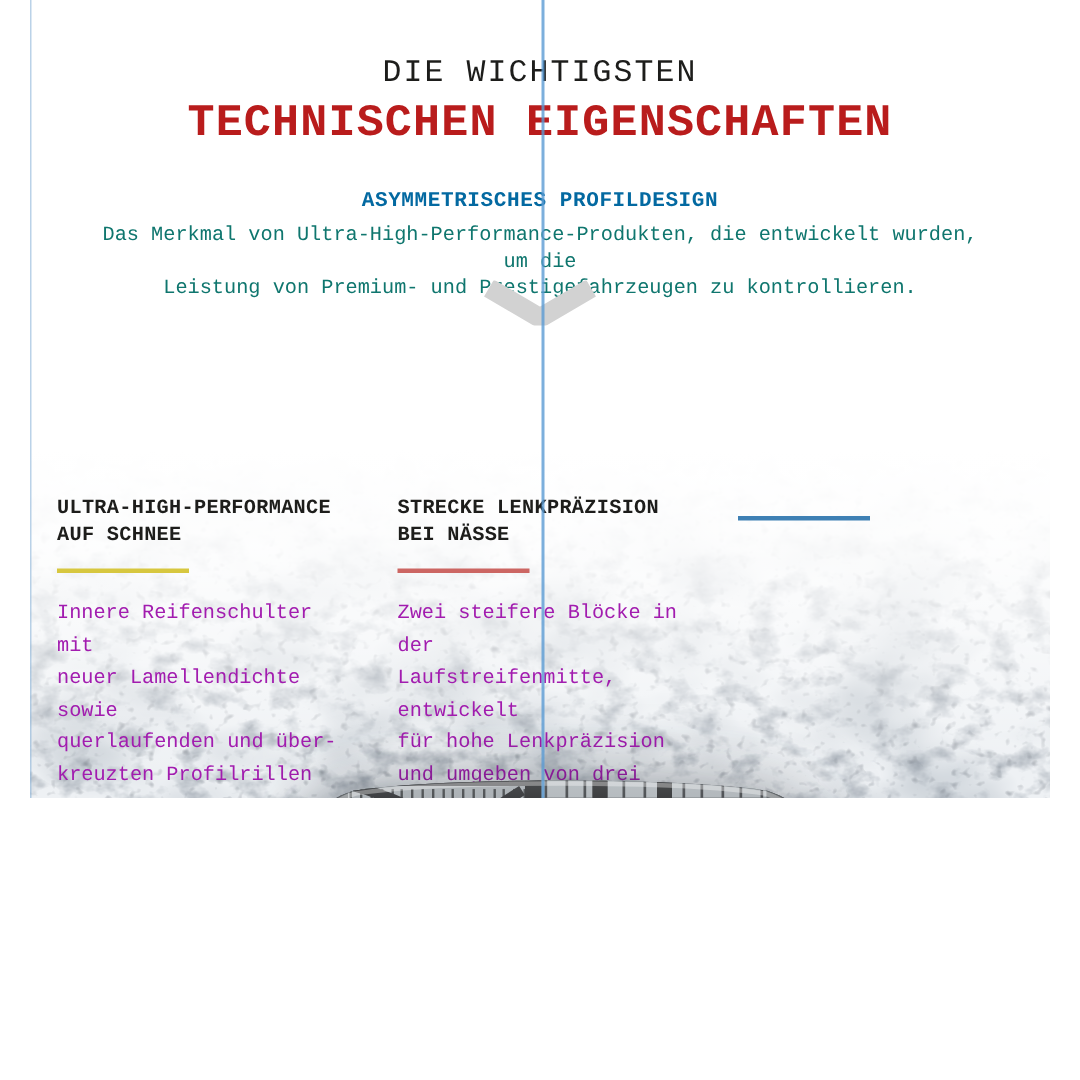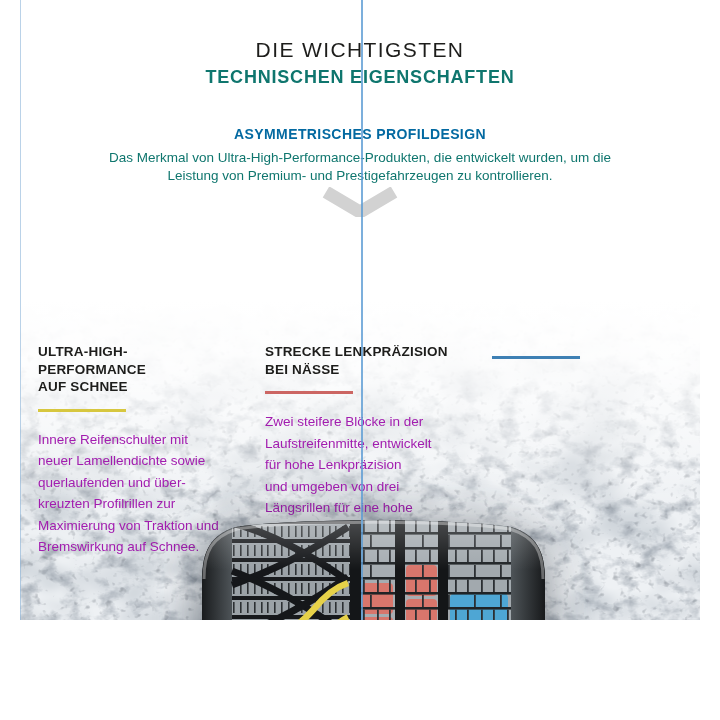--- a/index.html
+++ b/index.html
@@ -1,39 +1,39 @@
 <!DOCTYPE html>
 <html><head>
 <meta charset="utf-8">
 <style>
   html,body{margin:0;padding:0;background:#ffffff;}
-  .canvas{position:relative;width:720px;height:620px;background:#fff;overflow:hidden;
-          font-family:Liberation Sans, sans-serif;color:#1d1d1b;}
+  .canvas{position:relative;width:720px;height:532px;background:#fff;overflow:hidden;
+          font-family:Liberation Mono, monospace;color:#1d1d1b;}
   
   .snow-svg{position:absolute;left:20px;top:300px;width:680px;height:420px;z-index:1;}
   .snow-fade{position:absolute;left:20px;top:300px;width:680px;height:215px;z-index:2;
              background:linear-gradient(#ffffff 0%,rgba(255,255,255,.9) 30%,rgba(255,255,255,.55) 60%,rgba(255,255,255,0) 100%);}
   
   .vline-center{position:absolute;left:361px;top:0;width:2px;height:720px;background:rgba(91,155,211,.8);z-index:40;}
   .vline-left{position:absolute;left:20px;top:0;width:1px;height:720px;background:rgba(140,180,216,.6);z-index:40;}
   
   .title{position:absolute;top:38px;left:0;width:720px;text-align:center;z-index:10;}
   .title-l1{font-size:21px;font-weight:400;letter-spacing:1.4px;color:#1d1d1b;}
-  .title-l2{font-size:18px;font-weight:700;letter-spacing:.8px;margin-top:5px;color:#0f766e;}
+  .title-l2{font-size:30px;font-weight:700;letter-spacing:.8px;margin-top:5px;color:#b91c1c;}
   
   .section{position:absolute;left:60px;width:600px;text-align:center;z-index:10;}
   .sec1{top:126px;} .sec2{top:226px;}
   .sec-heading{font-size:14px;font-weight:700;letter-spacing:.4px;margin-bottom:7px;color:#0369a1;}
   .sec-body{font-size:13.5px;line-height:17.5px;color:#0f766e;white-space:pre-line;}
   
   .chevron{position:absolute;top:187px;left:322px;width:76px;height:30px;z-index:10;}
   
   .features{position:absolute;top:331px;left:0;width:720px;box-sizing:border-box;
             padding:0 32px 0 38px;display:flex;justify-content:space-between;z-index:10;}
-  .feature{width:196px;margin-top:12px;}
+  .feature{width:196px;}
   .f-heading{font-size:13.5px;font-weight:700;line-height:17.5px;letter-spacing:.2px;
              white-space:pre-line;color:#1d1d1b;}
   .f-rule{width:88px;height:3px;margin:13px 0 17px 0;background:#999;}
   .f-body{font-size:13.5px;line-height:21.5px;color:#a21caf;white-space:pre-line;}
   
   .tire-wrap{position:absolute;left:202px;top:505px;width:343px;height:215px;z-index:20;
              filter:drop-shadow(0 6px 24px rgba(22,30,38,.55));}
 </style>
 </head>
 <body>

